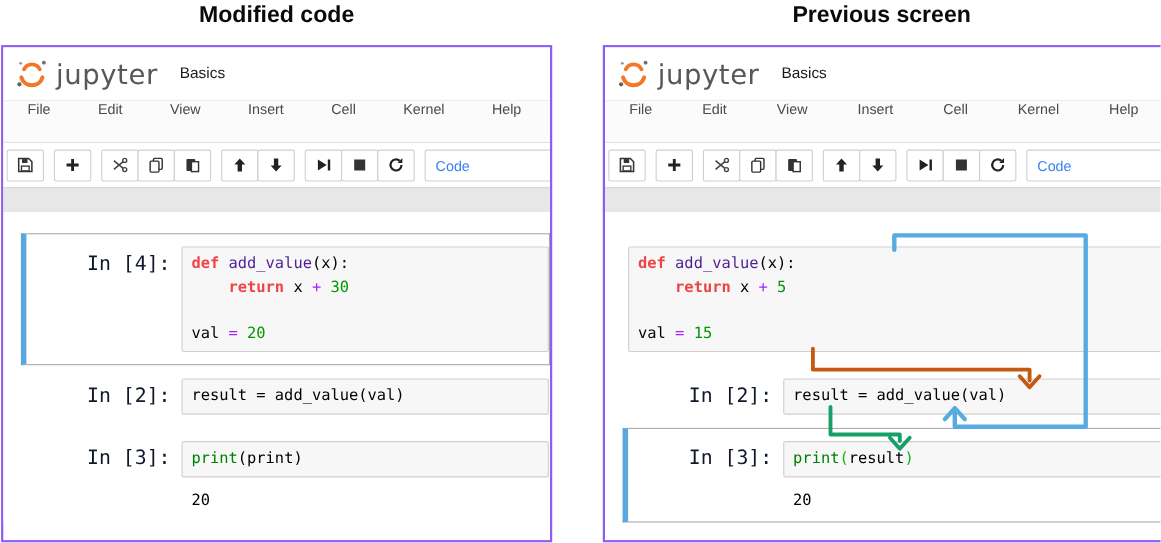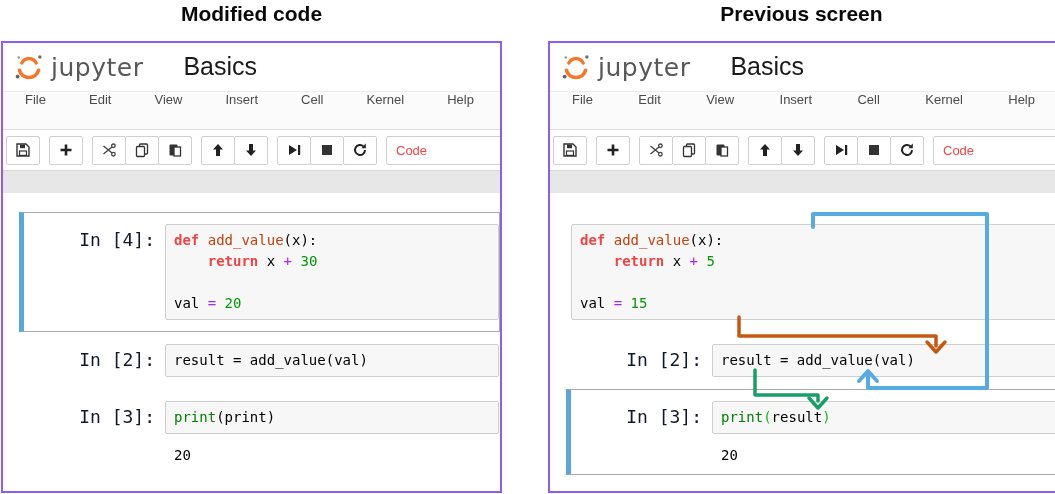--- a/index.html
+++ b/index.html
@@ -14,55 +14,55 @@
   .panel { position:absolute; top:41px; height:452px; background:#fff;
            border:2px solid #8b5cf6; overflow:hidden; }
   .panel.left  { left:1px;  width:501px; }
   .panel.right { left:548px; width:515px; }
 
   .nb-header { height:49px; display:flex; align-items:center; padding-left:10px;
                border-bottom:1px solid #ececec; background:#fff; }
   .logo-mark { width:32px; height:33px; flex:none; }
   .logo-word { font-family:"DejaVu Sans",sans-serif; font-size:25px; color:#585858;
                margin-left:6px; letter-spacing:.5px; }
-  .nb-name { font-size:25px; color:#1a1a1a; margin-left:40px; padding-bottom:2px; }
+  .nb-name { font-size:14px; color:#1a1a1a; margin-left:20px; padding-bottom:2px; }
 
   .nb-menubar { height:38px; display:flex; justify-content:space-between;
                 padding:0 26px 0 22px; font-size:13px; color:#4a4a4a;
                 background:#fbfbfb; border-bottom:1px solid #e0e0e0; }
   .menu-item { cursor:default; }
 
   .nb-toolbar { height:40px; display:flex; align-items:center; padding-left:3px; background:#fff; }
   .tb-group { display:flex; margin-right:9px; }
   .tb-btn { width:34px; height:29px; border:1px solid #cfcfcf; background:#fff; border-radius:2px;
             display:flex; align-items:center; justify-content:center; margin-left:-1px; }
   .tb-btn:first-child { margin-left:0; }
   .tb-btn svg { display:block; }
   .tb-select { height:29px; width:130px; border:1px solid #cfcfcf; border-radius:2px; background:#fff;
-               font-size:13px; color:#ef4444; display:flex; align-items:center; padding-left:9px; flex:none; }
+               font-size:13px; color:#3b82f6; display:flex; align-items:center; padding-left:9px; flex:none; }
 
   .nb-grayband { height:23px; background:#e7e7e7; border-top:1px solid #d8d8d8; }
 
   .cells { padding-top:19px; background:#fff; position:relative; }
   .cell { margin-left:16px; border:1px solid transparent; border-left:5px solid transparent;
           padding:11px 0; }
   .cell.selected { border-color:#ababab; border-left-color:#5AA7DE; background:#fff; }
   .cellrow { display:flex; }
   .prompt { width:141px; flex:none; text-align:right; padding:5px 10px 0 0;
             font-family:"DejaVu Sans Mono","Liberation Mono",monospace; font-size:18px; color:#0f172a; }
   .codebox { flex:1; border:1px solid #cfcfcf; background:#f7f7f7; border-radius:2px;
              padding:5px 8px; font-family:"DejaVu Sans Mono","Liberation Mono",monospace;
              font-size:14px; line-height:21px; color:#000; white-space:pre; overflow:hidden; }
   .outrow { display:flex; padding-top:13px; }
   .outspacer { width:141px; flex:none; }
   .output { font-family:"DejaVu Sans Mono","Liberation Mono",monospace; font-size:14px;
             color:#000; padding-left:9px; }
 
   .tk-kw   { color:#ef4444; font-weight:bold; }
-  .tk-fn   { color:#c2410c; }
+  .tk-fn   { color:#4c1d95; }
   .tk-op   { color:#AA22FF; }
   .tk-num  { color:#009900; }
   .tk-bi   { color:#008000; }
   .tk-brkt { color:#15B715; }
 
   .arrows { position:absolute; left:0; top:0; pointer-events:none; }
 </style>
 </head>
 <body>
 

